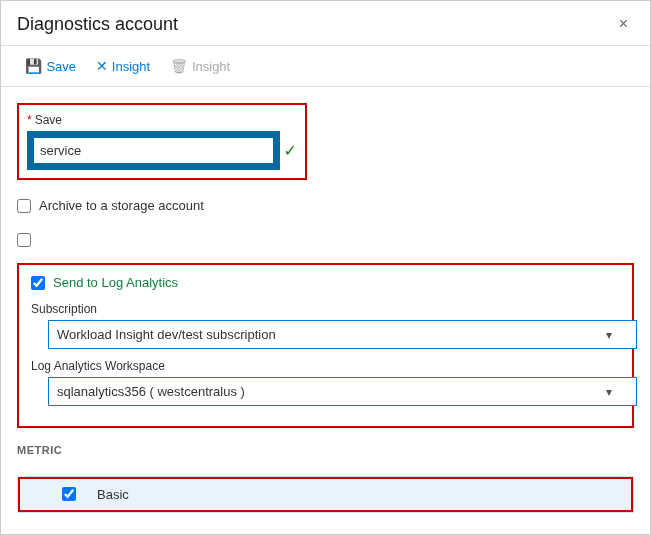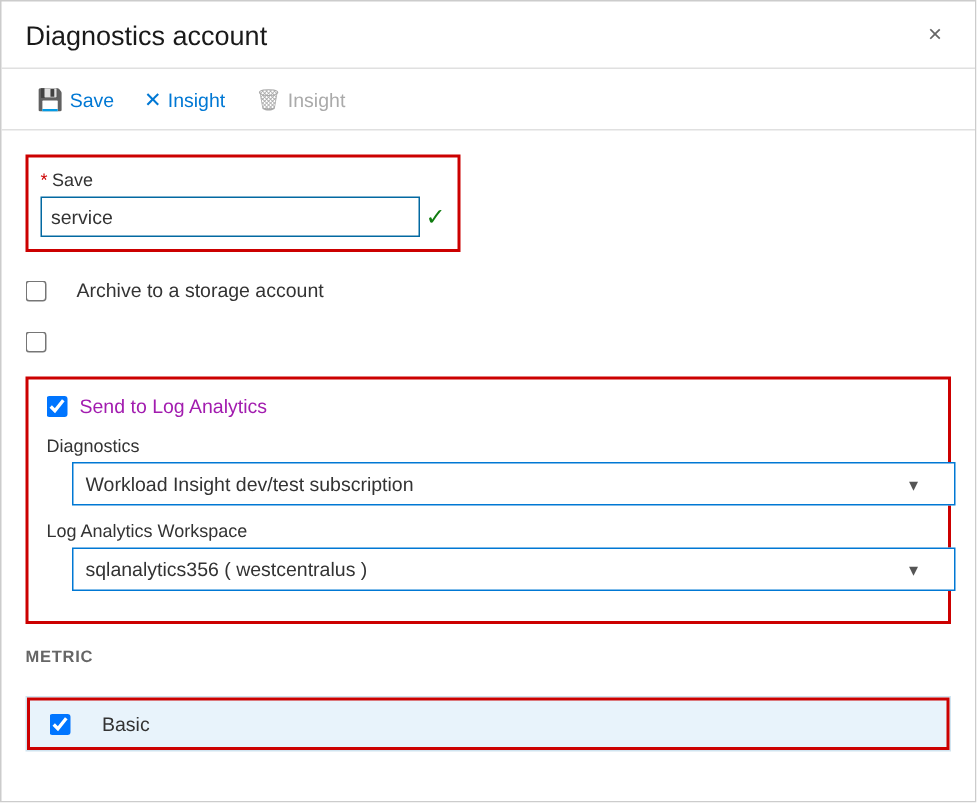--- a/index.html
+++ b/index.html
@@ -88,35 +88,35 @@
       display: inline-block;
       width: 290px;
     }
     .name-input-wrapper {
       position: relative;
       display: flex;
       align-items: center;
     }
     .name-input {
       width: 260px;
-      border: 1px solid #0369a1;
+      border: 7px solid #0369a1;
       padding: 5px 28px 5px 6px;
       font-size: 13px;
       color: #333;
       outline: none;
     }
     .check-icon {
       color: #107c10;
       font-size: 16px;
       margin-left: 4px;
     }
     .checkbox-row {
       display: flex;
       align-items: center;
-      gap: 20px;
+      gap: 8px;
       margin-bottom: 12px;
       padding: 4px 0;
     }
     .checkbox-row input[type="checkbox"] {
       width: 14px;
       height: 14px;
       cursor: pointer;
     }
     .checkbox-label {
       font-size: 13px;
@@ -134,21 +134,21 @@
       gap: 8px;
       margin-bottom: 12px;
     }
     .log-analytics-header input[type="checkbox"] {
       width: 14px;
       height: 14px;
       cursor: pointer;
     }
     .log-analytics-label {
       font-size: 13px;
-      color: #a21caf;
+      color: #15803d;
     }
     .sub-field {
       margin-bottom: 10px;
     }
     .sub-field-label {
       font-size: 12px;
       color: #333;
       margin-bottom: 4px;
     }
     .dropdown-wrapper {
@@ -185,23 +185,24 @@
       letter-spacing: 0.5px;
       margin-bottom: 20px;
       font-weight: 600;
     }
     .metric-table {
       border: 1px solid #d0e4f0;
       width: 100%;
     }
     .metric-row {
       display: flex;
-      align-items: flex-end;
+      align-items: flex-start;
       border: 2px solid #c00;
       background: #e8f3fb;
+      padding-left: 29px;
     }
     .metric-row-check {
       width: 40px;
       padding: 8px;
       display: flex;
       align-items: center;
       justify-content: center;
     }
     .metric-row-check input[type="checkbox"] {
       width: 14px;
@@ -270,21 +271,21 @@
     </div>
 
     
     <div class="log-analytics-section">
       <div class="log-analytics-header">
         <input type="checkbox" id="log-analytics-cb" checked="" style="">
         <label for="log-analytics-cb" class="log-analytics-label">Send to Log Analytics</label>
       </div>
 
       <div class="sub-field">
-        <div class="sub-field-label">Diagnostics</div>
+        <div class="sub-field-label">Subscription</div>
         <div class="dropdown-wrapper">
           <select class="dropdown-select">
             <option>Workload Insight dev/test subscription</option>
           </select>
           <span class="dropdown-arrow">▾</span>
         </div>
       </div>
 
       <div class="sub-field">
         <div class="sub-field-label">Log Analytics Workspace</div>

